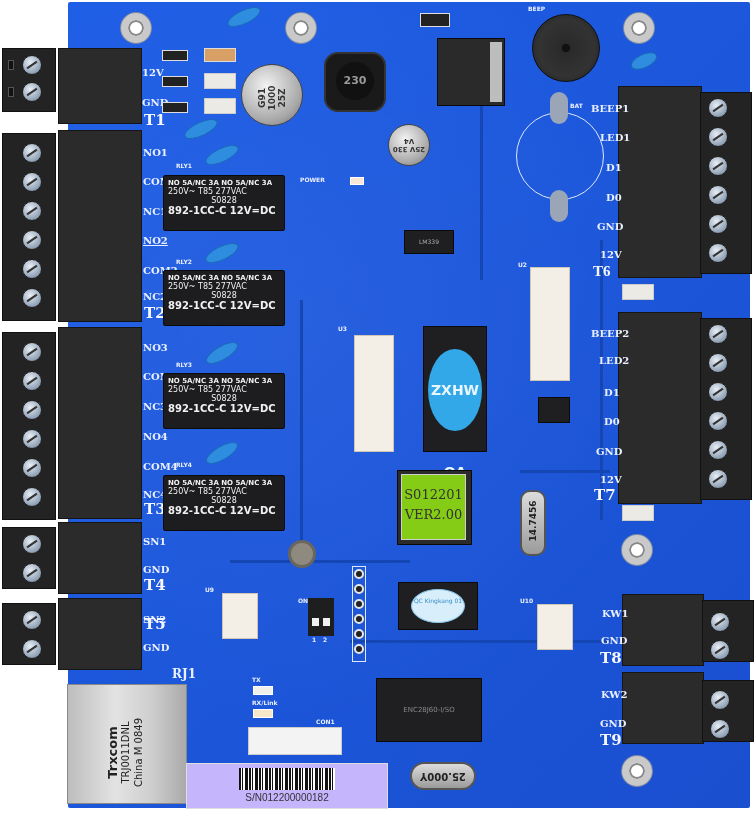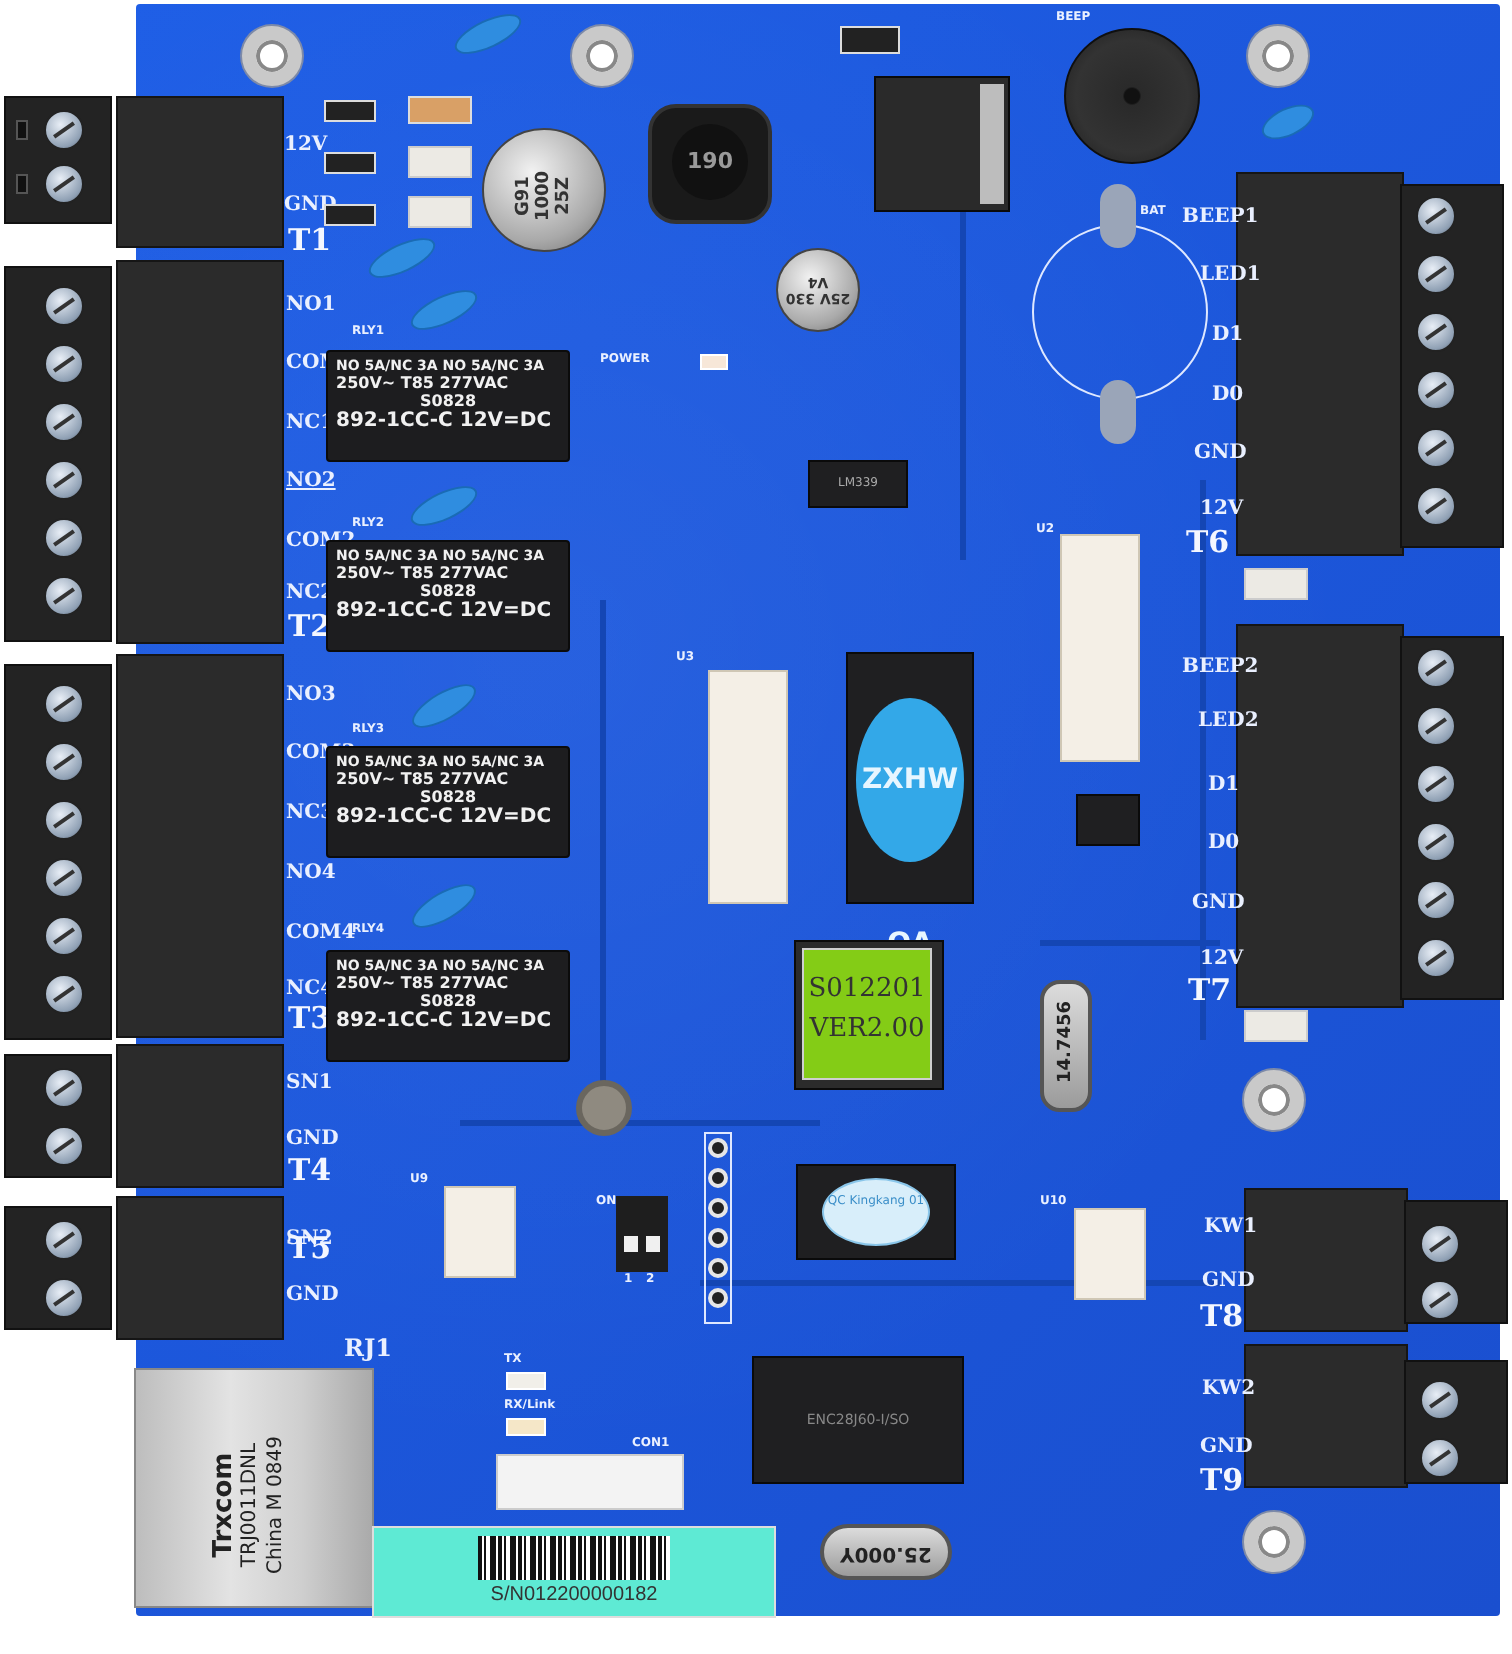--- a/index.html
+++ b/index.html
@@ -14,21 +14,21 @@
   .silk-big { color:#f4f7ff; font-family:"DejaVu Serif", serif; font-weight:bold; font-size:15px; line-height:1; }
   .trace { background:#1446b4; }
   .hole { border-radius:50%; background:#ffffff; border:7px solid #c9c9c9; box-shadow: inset 0 0 0 2px #888, 0 0 0 1px #7d8aa8; }
   .term-black { background:#232323; border:1px solid #111; }
   .term-housing { background:#2b2b2b; border:1px solid #151515; }
   .screw { border-radius:50%; background:radial-gradient(circle at 40% 35%, #e8eef6, #8fa0b4 70%, #4d5868); border:1px solid #222; }
   .screw::after { content:""; position:absolute; left:3px; right:3px; top:50%; height:2px; margin-top:-1px; background:#333; transform:rotate(-35deg); }
   .slot { background:#111; border:1px solid #555; }
   .relay { background:#1d1d1f; border:1px solid #0b0b0b; border-radius:2px; color:#f1f1f1; font-family:"DejaVu Sans", sans-serif; }
   .relay .l1 { font-size:7px; font-weight:bold; }
-  .relay .l2 { font-size:8px; font-weight:bold; }
+  .relay .l2 { font-size:8px; font-weight:normal; }
   .relay .l3 { font-size:10px; font-weight:bold; }
   .cap-blue { background:#2f8de0; border-radius:50%; border:1px solid #1a6bb5; }
   .smd { background:#222; border:1px solid #ddd; }
   .smd-cap { background:#d9a066; border:1px solid #ddd; }
   .ic { background:#1f1f21; border:1px solid #0a0a0a; }
   .white-ic { background:#f4efe6; border:1px solid #cfc7b5; }
   .label-white { background:#84cc16; border:1px solid #cfcfcf; }
   .crystal { background:linear-gradient(#dcdcdc,#9b9b9b); border:2px solid #555; border-radius:16px; color:#222; font-family:"DejaVu Sans", sans-serif; font-weight:bold; }
   .electro { border-radius:50%; background:radial-gradient(circle at 40% 35%, #f2f2f2, #a9a9a9 65%, #6f6f6f); border:1px solid #444; }
   .inductor { background:#1a1a1a; border-radius:14px; border:2px solid #333; }
@@ -124,21 +124,21 @@
 <div class="abs screw" style="left:708px;top:156px;width:18px;height:18px;"></div>
 <div class="abs screw" style="left:708px;top:185px;width:18px;height:18px;"></div>
 <div class="abs screw" style="left:708px;top:214px;width:18px;height:18px;"></div>
 <div class="abs screw" style="left:708px;top:243px;width:18px;height:18px;"></div>
 <div class="abs silk" style="left:591px;top:104px;">BEEP1</div>
 <div class="abs silk" style="left:600px;top:133px;">LED1</div>
 <div class="abs silk" style="left:606px;top:163px;">D1</div>
 <div class="abs silk" style="left:606px;top:193px;">D0</div>
 <div class="abs silk" style="left:597px;top:222px;">GND</div>
 <div class="abs silk" style="left:600px;top:250px;">12V</div>
-<div class="abs silk-big" style="left:593px;top:264px;">T6</div>
+<div class="abs silk-big" style="left:593px;top:264px;font-family:Liberation Serif, serif;">T6</div>
 
 <div class="abs term-housing" style="left:618px;top:312px;width:82px;height:190px;"></div>
 <div class="abs term-black" style="left:700px;top:318px;width:50px;height:180px;"></div>
 <div class="abs screw" style="left:708px;top:324px;width:18px;height:18px;"></div>
 <div class="abs screw" style="left:708px;top:353px;width:18px;height:18px;"></div>
 <div class="abs screw" style="left:708px;top:382px;width:18px;height:18px;"></div>
 <div class="abs screw" style="left:708px;top:411px;width:18px;height:18px;"></div>
 <div class="abs screw" style="left:708px;top:440px;width:18px;height:18px;"></div>
 <div class="abs screw" style="left:708px;top:469px;width:18px;height:18px;"></div>
 <div class="abs silk" style="left:591px;top:329px;">BEEP2</div>
@@ -202,21 +202,21 @@
 <div class="abs cap-blue" style="left:204px;top:148px;width:34px;height:12px;transform:rotate(-25deg);"></div>
 <div class="abs cap-blue" style="left:204px;top:246px;width:34px;height:12px;transform:rotate(-25deg);"></div>
 <div class="abs cap-blue" style="left:204px;top:346px;width:34px;height:12px;transform:rotate(-30deg);"></div>
 <div class="abs cap-blue" style="left:204px;top:446px;width:34px;height:12px;transform:rotate(-30deg);"></div>
 <div class="abs cap-blue" style="left:630px;top:54px;width:26px;height:12px;transform:rotate(-25deg);"></div>
 
 <div class="abs electro" style="left:241px;top:64px;width:60px;height:60px;">
   <div style="position:absolute;left:10px;top:18px;font-size:9px;font-weight:bold;color:#333;font-family:'DejaVu Sans',sans-serif;transform:rotate(-90deg);width:40px;text-align:center;">G91 1000 25Z</div>
 </div>
 <div class="abs inductor" style="left:324px;top:52px;width:58px;height:56px;">
-  <div style="position:absolute;left:10px;top:8px;width:38px;height:38px;border-radius:50%;background:#111;color:#9a9a9a;font-size:11px;font-weight:bold;font-family:'DejaVu Sans',sans-serif;text-align:center;line-height:38px;">190</div>
+  <div style="position:absolute;left:10px;top:8px;width:38px;height:38px;border-radius:50%;background:#111;color:#9a9a9a;font-size:11px;font-weight:bold;font-family:'DejaVu Sans',sans-serif;text-align:center;line-height:38px;">230</div>
 </div>
 <div class="abs ic" style="left:437px;top:38px;width:66px;height:66px;background:#2a2a2a;"></div>
 <div class="abs" style="left:490px;top:42px;width:12px;height:60px;background:#bdbdbd;"></div>
 <div class="abs electro" style="left:388px;top:124px;width:40px;height:40px;">
   <div style="position:absolute;left:0;top:12px;font-size:7px;font-weight:bold;color:#333;font-family:'DejaVu Sans',sans-serif;transform:rotate(180deg);width:40px;text-align:center;">25V 330 V4</div>
 </div>
 
 <div class="abs buzzer" style="left:532px;top:14px;width:66px;height:66px;"></div>
 <div class="abs silk-sm" style="left:528px;top:6px;">BEEP</div>
 <div class="abs" style="left:516px;top:112px;width:86px;height:86px;border-radius:50%;border:1px solid #dfe8ff;"></div>
@@ -290,21 +290,21 @@
 <div class="abs silk-sm" style="left:300px;top:177px;">POWER</div>
 <div class="abs" style="left:350px;top:177px;width:12px;height:6px;background:#f7e7d8;border:1px solid #fff;"></div>
 <div class="abs silk-sm" style="left:252px;top:677px;">TX</div>
 <div class="abs silk-sm" style="left:252px;top:700px;">RX/Link</div>
 <div class="abs" style="left:253px;top:686px;width:18px;height:7px;background:#f1efe9;border:1px solid #fff;"></div>
 <div class="abs" style="left:253px;top:709px;width:18px;height:7px;background:#f5e7c8;border:1px solid #fff;"></div>
 
 <div class="abs" style="left:248px;top:727px;width:92px;height:26px;background:#f3f3f3;border:1px solid #ccc;"></div>
 <div class="abs silk-sm" style="left:316px;top:719px;">CON1</div>
 
-<div class="abs" style="left:186px;top:763px;width:200px;height:44px;background:#5eead4;border:1px solid #ddd;">
+<div class="abs" style="left:186px;top:763px;width:200px;height:44px;background:#c4b5fd;border:1px solid #ddd;">
   <div style="position:absolute;left:52px;top:4px;width:96px;height:22px;background:repeating-linear-gradient(90deg,#111 0 2px,#fff 2px 3px,#111 3px 4px,#fff 4px 6px,#111 6px 9px,#fff 9px 10px);"></div>
   <div style="position:absolute;left:0;right:0;top:28px;text-align:center;font-size:10px;color:#333;font-family:'Liberation Sans',sans-serif;">S/N012200000182</div>
 </div>
 
 <div class="abs smd" style="left:162px;top:50px;width:24px;height:9px;"></div>
 <div class="abs smd" style="left:162px;top:76px;width:24px;height:9px;"></div>
 <div class="abs smd" style="left:162px;top:102px;width:24px;height:9px;"></div>
 <div class="abs smd-cap" style="left:204px;top:48px;width:30px;height:12px;"></div>
 <div class="abs" style="left:204px;top:73px;width:30px;height:14px;background:#eceae4;border:1px solid #ccc;"></div>
 <div class="abs" style="left:204px;top:98px;width:30px;height:14px;background:#eceae4;border:1px solid #ccc;"></div>

